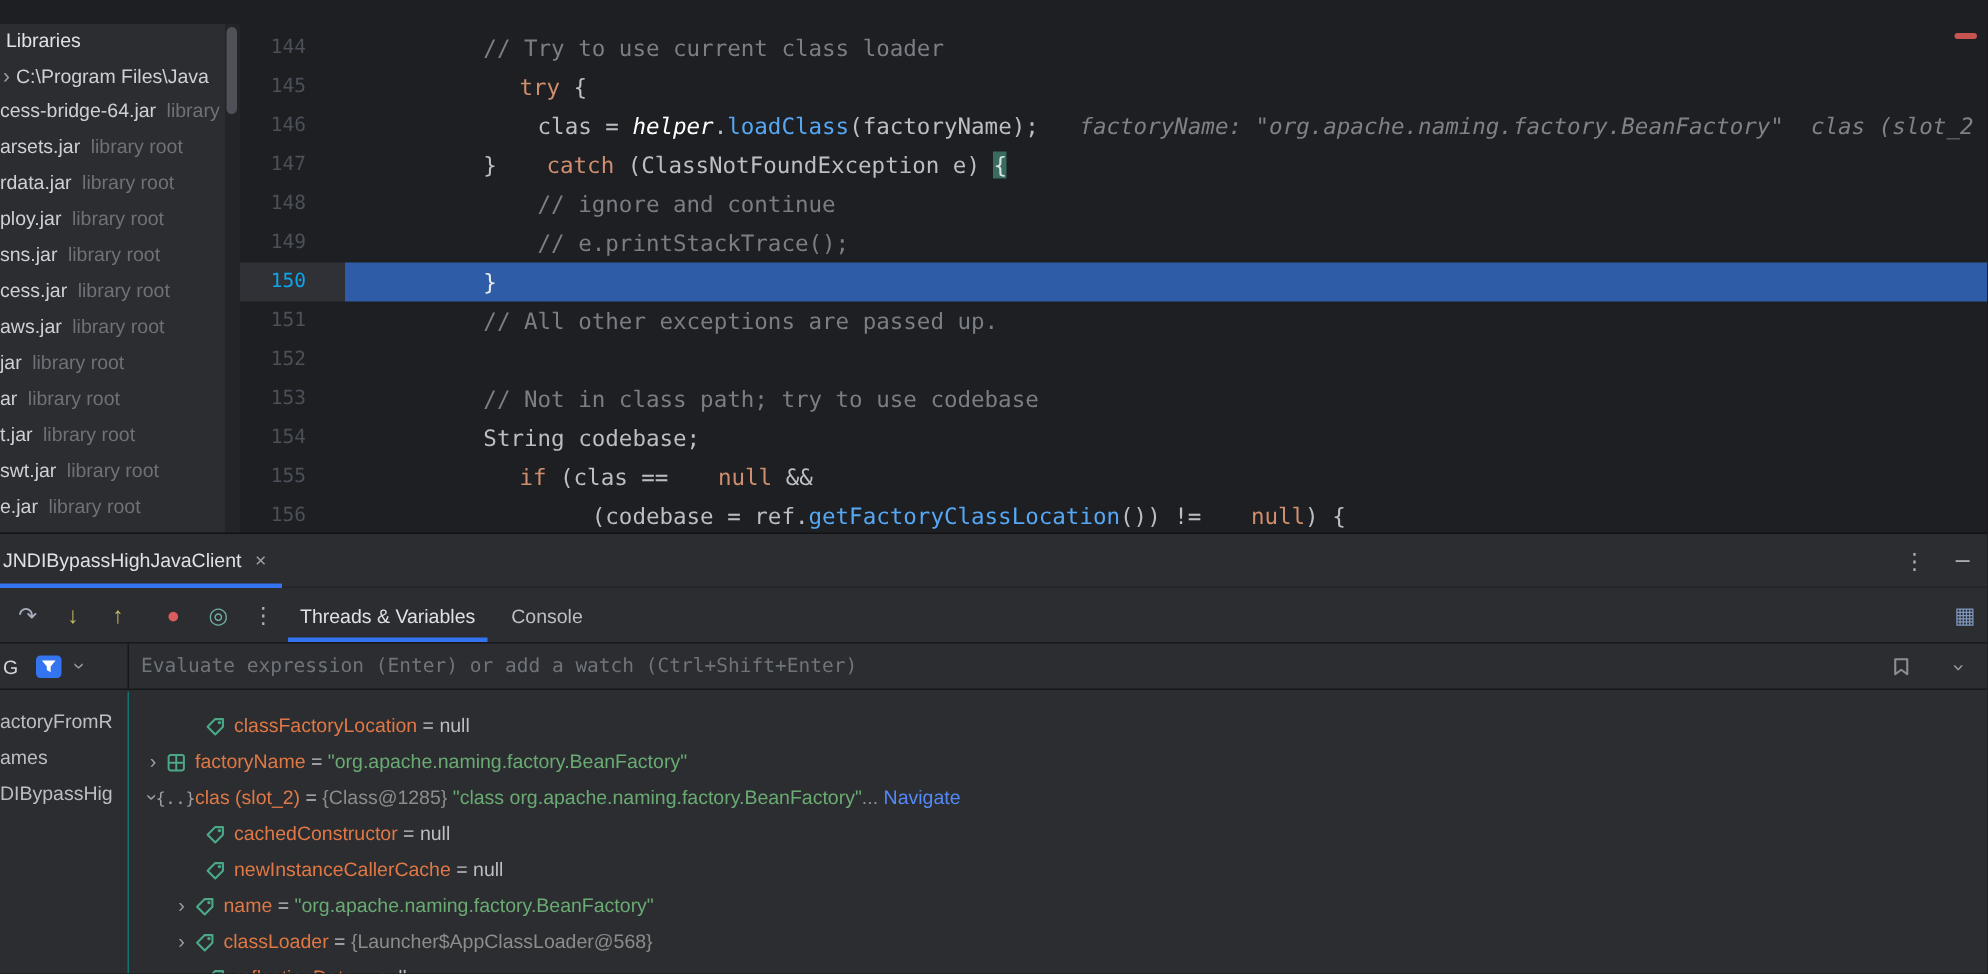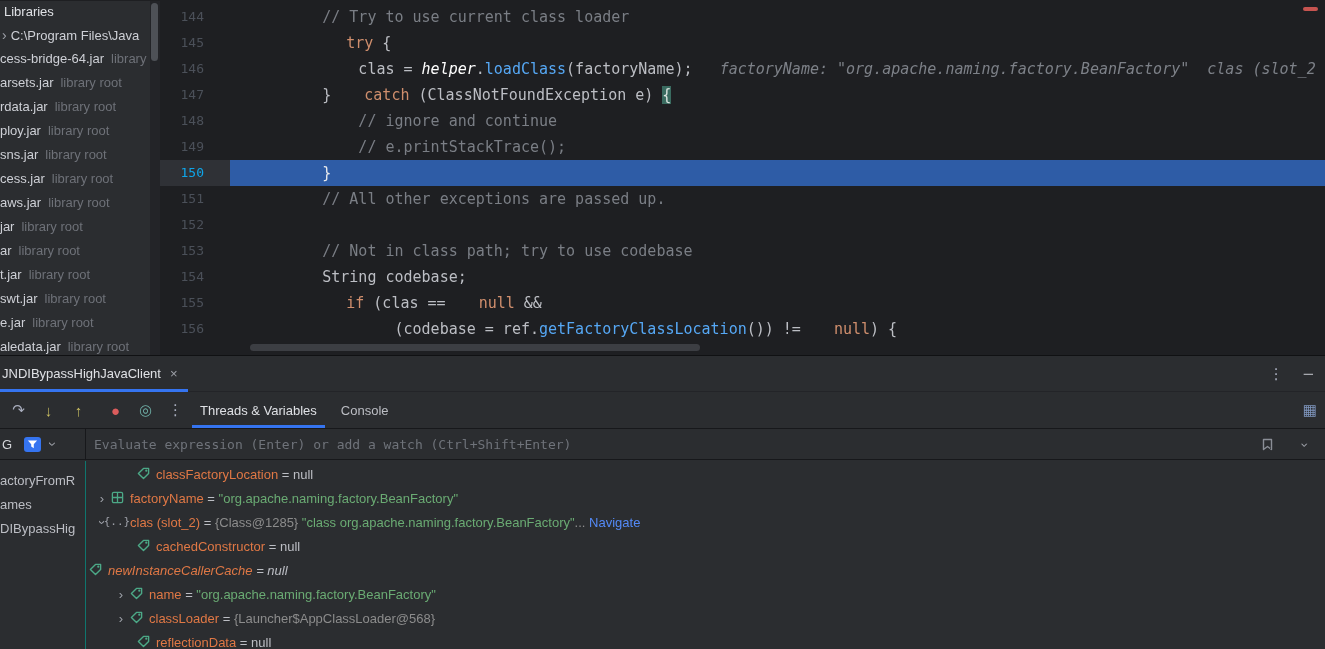--- a/index.html
+++ b/index.html
@@ -4,21 +4,21 @@
 <style>
   * { box-sizing: border-box; }
   html,body { margin:0; padding:0; }
   body {
     position:relative; width:1325px; height:649px; overflow:hidden;
     background:#1E1F22; font-family:"Liberation Sans","DejaVu Sans",sans-serif;
     color:#BCBEC4;
   }
 
   
-  .top { position:absolute; left:0; top:1px; width:1325px; height:355px; }
+  .top { position:absolute; left:0; top:16px; width:1325px; height:355px; }
 
   .lib-panel { position:absolute; left:0; top:0; width:150px; height:355px;
     background:#2B2D30; overflow:hidden; font-size:13px; }
   .lib-header { height:22px; line-height:22px; padding-left:4px; color:#DFE1E5; white-space:nowrap; }
   .lib-item { height:24px; line-height:24px; white-space:nowrap; color:#CED0D6; }
   .lib-item .chev { margin:0 4px 0 2px; }
   .lib-suffix { color:#6E7178; margin-left:7px; }
 
   .lib-scrollbar { position:absolute; left:150px; top:0; width:10px; height:355px; background:#232428; }
   .lib-thumb { position:absolute; left:1px; top:2px; width:7px; height:58px; background:#4E5157; border-radius:4px; }
@@ -90,21 +90,21 @@
     font-family:"DejaVu Sans Mono",monospace; font-size:13px; color:#6F737A; }
   .bookmark { position:absolute; right:52px; top:9px; }
   .eval-chev { position:absolute; right:16px; top:8px; }
 
   .content { position:absolute; left:0; top:105px; right:0; bottom:0; }
   .frames { position:absolute; left:0; top:0; width:86px; height:100%;
     border-right:1px solid #0f766e; padding-top:8px; overflow:hidden; }
   .frame-item { height:24px; line-height:24px; font-size:13px; color:#BCBEC4; white-space:nowrap; }
   .vars { position:absolute; left:87px; top:0; right:0; height:100%;
     padding-top:6px; overflow:hidden; }
-  .var-row { height:24px; display:flex; align-items:flex-start; font-size:13px; white-space:pre; }
+  .var-row { height:24px; display:flex; align-items:flex-end; font-size:13px; white-space:pre; }
   .expander { width:14px; flex:0 0 14px; text-align:center; color:#9DA0A8; font-size:13px; }
   .expander.expanded { transform:rotate(90deg); }
   .vicon { width:16px; flex:0 0 16px; display:inline-flex; justify-content:center; margin-right:5px; }
   .braces-ic { font-family:"DejaVu Sans Mono",monospace; font-size:11px; color:#9DA0A8; }
   .vname   { color:#E07845; }
   .vplain  { color:#BCBEC4; }
   .vstring { color:#6AAB73; }
   .vref    { color:#8C8C8C; }
   .vlink   { color:#548AF7; }
 </style>
@@ -221,21 +221,21 @@
             </svg></span><span class="vseg vname">classFactoryLocation</span><span class="vseg vplain"> = </span><span class="vseg vplain">null</span></div>
         <div class="var-row" style="padding-left: 8px;"><span class="expander collapsed">›</span><span class="vicon"><svg width="13" height="13" viewBox="0 0 14 14">
               <rect x="1.5" y="1.5" width="11" height="11" rx="1.5" fill="none" stroke="#4CA987" stroke-width="1.4"></rect>
               <path d="M1.5 7H12.5M7 1.5V12.5" stroke="#4CA987" stroke-width="1.4"></path>
             </svg></span><span class="vseg vname">factoryName</span><span class="vseg vplain"> = </span><span class="vseg vstring">"org.apache.naming.factory.BeanFactory"</span></div>
         <div class="var-row" style="padding-left: 8px;"><span class="expander expanded">›</span><span class="vicon"><span class="braces-ic">{..}</span></span><span class="vseg vname">clas (slot_2)</span><span class="vseg vplain"> = </span><span class="vseg vref">{Class@1285}</span><span class="vseg vplain"> </span><span class="vseg vstring">"class org.apache.naming.factory.BeanFactory"</span><span class="vseg vref">...</span><span class="vseg vplain"> </span><span class="vseg vlink">Navigate</span></div>
         <div class="var-row" style="padding-left: 48px;"><span class="vicon"><svg width="13" height="13" viewBox="0 0 14 14">
               <path d="M1.5 7 7 1.5H12.5V7L7 12.5Z" fill="none" stroke="#4CA987" stroke-width="1.5" stroke-linejoin="round"></path>
               <circle cx="10" cy="4" r="1.2" fill="#4CA987"></circle>
             </svg></span><span class="vseg vname">cachedConstructor</span><span class="vseg vplain"> = </span><span class="vseg vplain">null</span></div>
-        <div class="var-row" style=" font-style: italic;"><span class="vicon"><svg width="13" height="13" viewBox="0 0 14 14">
+        <div class="var-row" style="padding-left: 48px;"><span class="vicon"><svg width="13" height="13" viewBox="0 0 14 14">
               <path d="M1.5 7 7 1.5H12.5V7L7 12.5Z" fill="none" stroke="#4CA987" stroke-width="1.5" stroke-linejoin="round"></path>
               <circle cx="10" cy="4" r="1.2" fill="#4CA987"></circle>
             </svg></span><span class="vseg vname">newInstanceCallerCache</span><span class="vseg vplain"> = </span><span class="vseg vplain">null</span></div>
         <div class="var-row" style="padding-left: 27px;"><span class="expander collapsed">›</span><span class="vicon"><svg width="13" height="13" viewBox="0 0 14 14">
               <path d="M1.5 7 7 1.5H12.5V7L7 12.5Z" fill="none" stroke="#4CA987" stroke-width="1.5" stroke-linejoin="round"></path>
               <circle cx="10" cy="4" r="1.2" fill="#4CA987"></circle>
             </svg></span><span class="vseg vname">name</span><span class="vseg vplain"> = </span><span class="vseg vstring">"org.apache.naming.factory.BeanFactory"</span></div>
         <div class="var-row" style="padding-left: 27px;"><span class="expander collapsed">›</span><span class="vicon"><svg width="13" height="13" viewBox="0 0 14 14">
               <path d="M1.5 7 7 1.5H12.5V7L7 12.5Z" fill="none" stroke="#4CA987" stroke-width="1.5" stroke-linejoin="round"></path>
               <circle cx="10" cy="4" r="1.2" fill="#4CA987"></circle>

